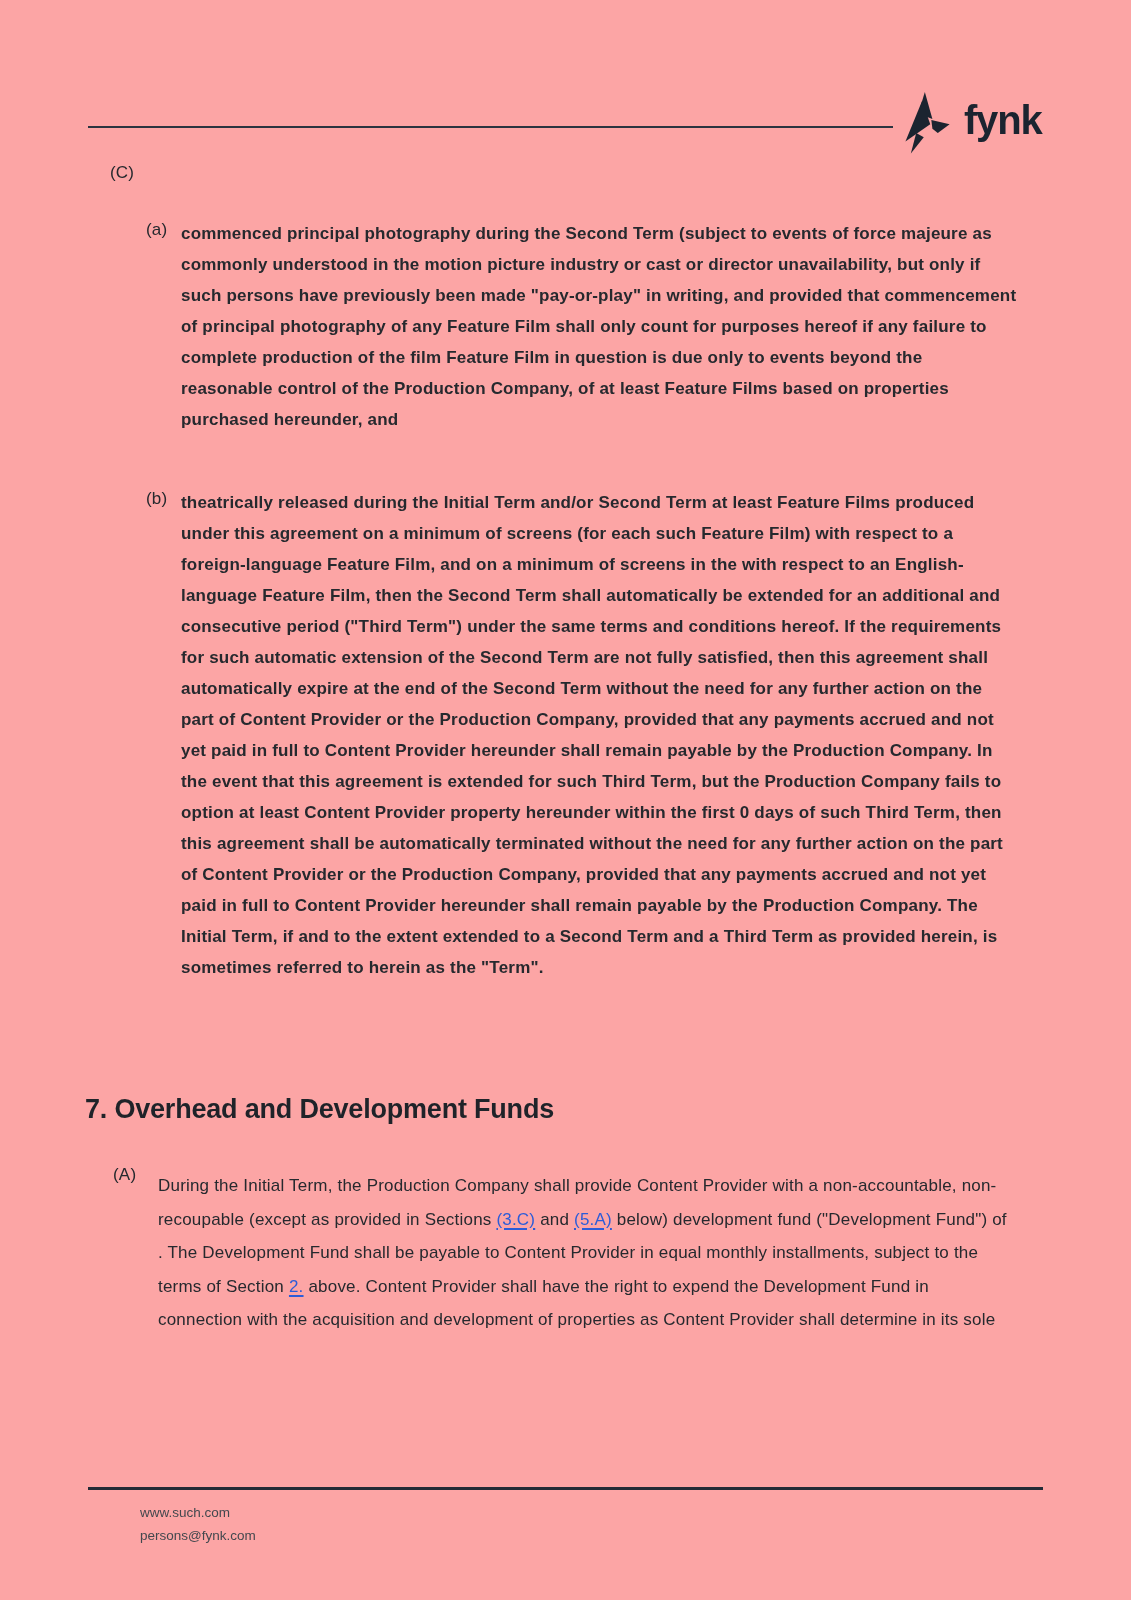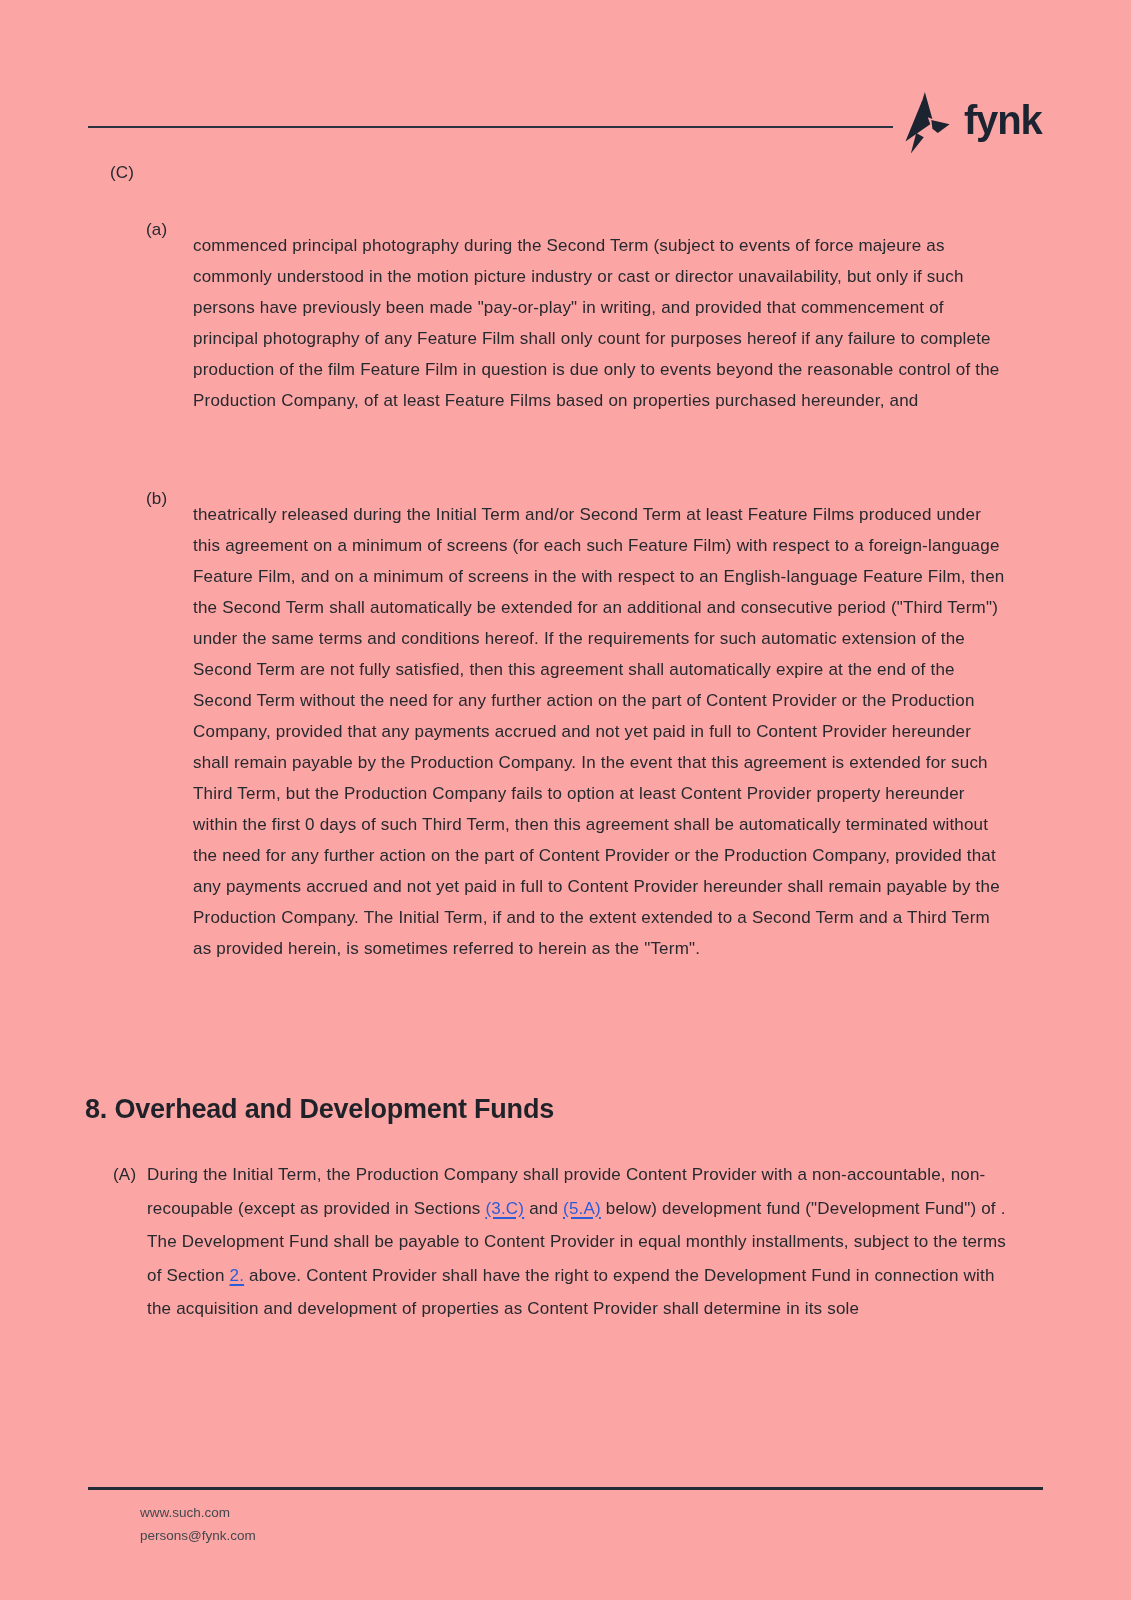--- a/index.html
+++ b/index.html
@@ -52,21 +52,21 @@
     line-height: 24px;
   }
   .subclause {
     position: absolute;
     display: flex;
     font-size: 17px;
     letter-spacing: 0.2px;
     line-height: 31px;
   }
   .subclause .sub-label { width: 31px; flex: 0 0 31px; }
-  .subclause .sub-text { flex: 1; margin: 16px; }
+  .subclause .sub-text { flex: 1; margin: 4px; font-weight: bold; }
   .subclause-a { left: 146px; top: 214px; width: 876px; }
   .subclause-b { left: 146px; top: 483px; width: 876px; }
 
   .section-heading {
     position: absolute;
     left: 85px; top: 1094px;
     margin: 0;
     font-size: 27px;
     font-weight: 700;
     letter-spacing: -0.2px;
@@ -76,21 +76,21 @@
   .clause-a {
     position: absolute;
     left: 113px; top: 1158px;
     width: 908px;
     display: flex;
     font-size: 17px;
     letter-spacing: 0.2px;
     line-height: 33.5px;
   }
   .clause-a .sub-label { width: 34px; flex: 0 0 34px; }
-  .clause-a .sub-text { flex: 1; margin: 0; }
+  .clause-a .sub-text { flex: 1; margin: 11px; }
 
   .doc-link {
     color: #2c5cd8;
     text-decoration: underline;
     text-decoration-thickness: 1.5px;
     text-underline-offset: 3px;
     cursor: pointer;
   }
 
   
@@ -132,21 +132,21 @@
   <div class="subclause subclause-a">
     <span class="sub-label">(a)</span>
     <p class="sub-text">commenced principal photography during the Second Term (subject to events of force majeure as commonly understood in the motion picture industry or cast or director unavailability, but only if such persons have previously been made "pay-or-play" in writing, and provided that commencement of principal photography of any Feature Film shall only count for purposes hereof if any failure to complete production of the film Feature Film in question is due only to events beyond the reasonable control of the Production Company, of at least Feature Films based on properties purchased hereunder, and</p>
   </div>
 
   <div class="subclause subclause-b">
     <span class="sub-label">(b)</span>
     <p class="sub-text">theatrically released during the Initial Term and/or Second Term at least Feature Films produced under this agreement on a minimum of screens (for each such Feature Film) with respect to a foreign-language Feature Film, and on a minimum of screens in the with respect to an English-language Feature Film, then the Second Term shall automatically be extended for an additional and consecutive period ("Third Term") under the same terms and conditions hereof. If the requirements for such automatic extension of the Second Term are not fully satisfied, then this agreement shall automatically expire at the end of the Second Term without the need for any further action on the part of Content Provider or the Production Company, provided that any payments accrued and not yet paid in full to Content Provider hereunder shall remain payable by the Production Company. In the event that this agreement is extended for such Third Term, but the Production Company fails to option at least Content Provider property hereunder within the first 0 days of such Third Term, then this agreement shall be automatically terminated without the need for any further action on the part of Content Provider or the Production Company, provided that any payments accrued and not yet paid in full to Content Provider hereunder shall remain payable by the Production Company. The Initial Term, if and to the extent extended to a Second Term and a Third Term as provided herein, is sometimes referred to herein as the "Term".</p>
   </div>
 
-  <h2 class="section-heading">8. Overhead and Development Funds</h2>
+  <h2 class="section-heading">7. Overhead and Development Funds</h2>
 
   <div class="clause-a">
     <span class="sub-label">(A)</span>
     <p class="sub-text"><span>During the Initial Term, the Production Company shall provide Content Provider with a non-accountable, non-recoupable (except as provided in Sections </span><a class="doc-link">(3.C)</a><span> and </span><a class="doc-link">(5.A)</a><span> below) development fund ("Development Fund") of . The Development Fund shall be payable to Content Provider in equal monthly installments, subject to the terms of Section </span><a class="doc-link">2.</a><span> above. Content Provider shall have the right to expend the Development Fund in connection with the acquisition and development of properties as Content Provider shall determine in its sole</span></p>
   </div>
 
   <div class="footer-rule"></div>
 
   <div class="footer">
     <div>www.such.com</div>

